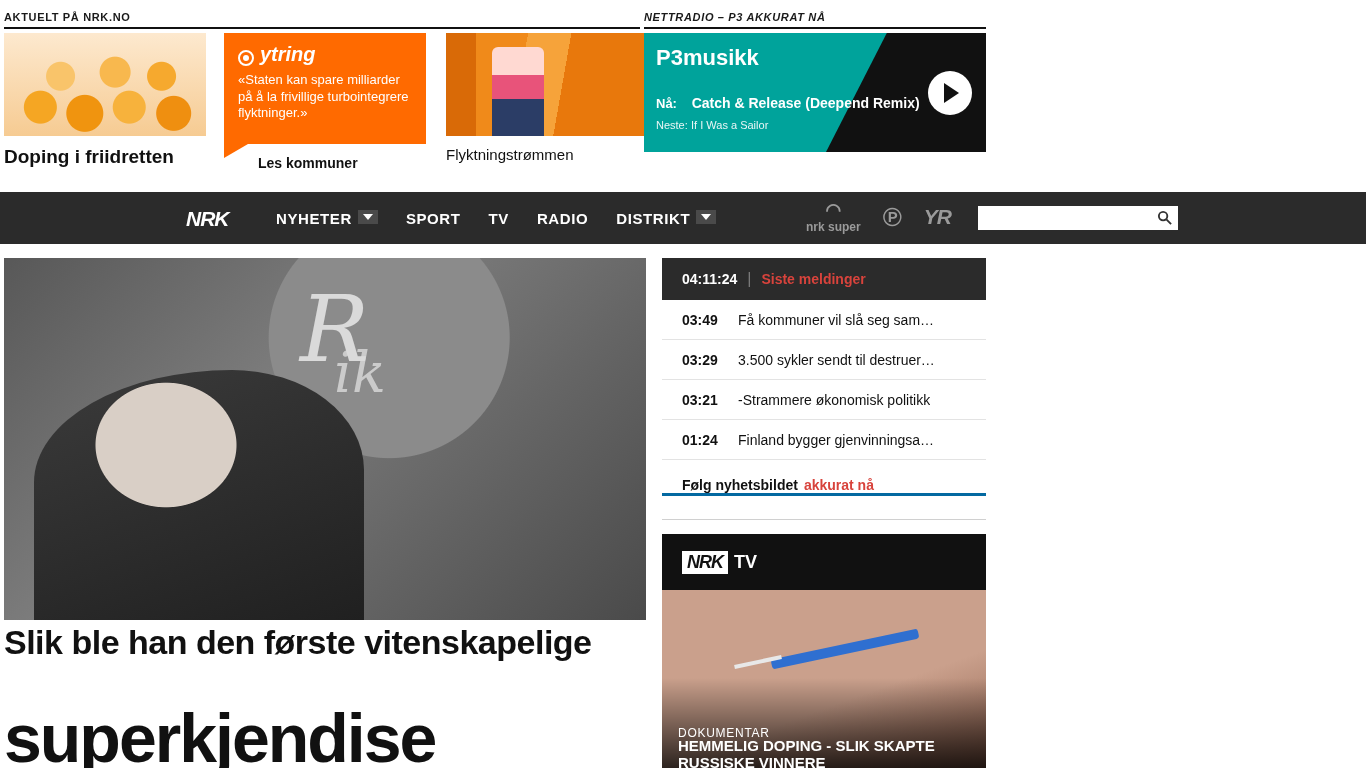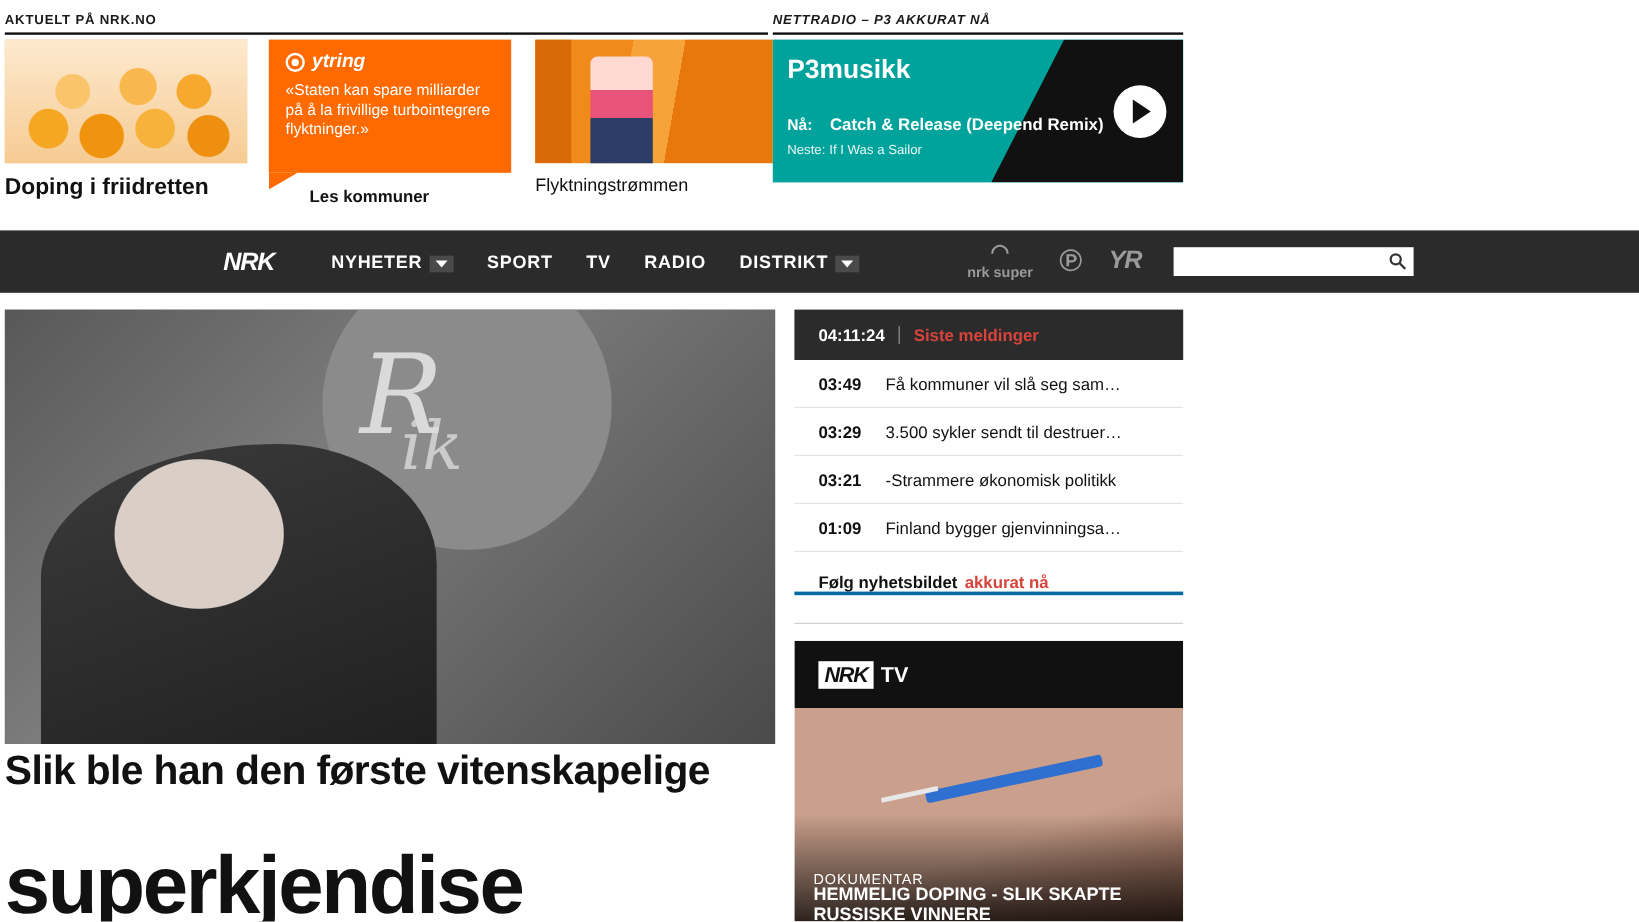--- a/index.html
+++ b/index.html
@@ -44,22 +44,22 @@
   .card1 .caption {
     font-size:19px; font-weight:bold; color:#111; margin-top:10px; line-height:1.15;
   }
 
   
   .card2 {
     position:absolute; left:224px; top:33px; width:202px; height:111px;
     background:#ff6a00;
   }
   .card2 .logo {
-    display:flex; align-items:center; gap:6px;
-    padding:10px 0 0 14px; color:#fff; font-size:16px; font-style:italic; font-weight:bold;
+    display:flex; align-items:flex-end; gap:6px;
+    padding:10px 0 0 14px; color:#fff; font-size:20px; font-style:italic; font-weight:bold;
   }
   .card2 .logo .q {
     width:16px;height:16px;border-radius:50%;border:2px solid #fff;
     display:inline-block; position:relative;
   }
   .card2 .logo .q:after{
     content:""; position:absolute; left:3px; top:3px; width:6px;height:6px;
     border-radius:50%; background:#fff;
   }
   .card2 .quote {
@@ -120,21 +120,21 @@
   .navbar {
     position:absolute; left:0; top:192px; width:1366px; height:52px; background:#2b2b2b;
   }
   .nrk-logo {
     position:absolute; left:186px; top:15px; color:#fff; font-weight:bold; font-size:21px;
     letter-spacing:-1px; font-style:italic;
   }
   .nav-items { position:absolute; left:276px; top:0; height:52px; display:flex; align-items:center; gap:28px; }
   .nav-item {
     color:#fff; font-size:15px; font-weight:bold; letter-spacing:.04em; cursor:pointer;
-    display:flex; align-items:flex-end; gap:6px;
+    display:flex; align-items:flex-start; gap:6px;
   }
   .caret { width:0;height:0;border-left:5px solid transparent;border-right:5px solid transparent;border-top:6px solid #fff; }
   .caret-box { background:#4a4a4a; padding:4px 5px; display:flex; align-items:center; }
 
   .brandicons { position:absolute; left:806px; top:8px; display:flex; align-items:center; gap:22px; }
   .bi { color:#9a9a9a; font-size:12px; font-weight:bold; text-align:center; }
   .bi .glyph { display:block; font-size:18px; line-height:20px; color:#9a9a9a; }
   .bi-yr { color:#9a9a9a; font-size:21px; font-weight:bold; font-style:italic; letter-spacing:-1px; }
 
   .searchbox {
@@ -337,21 +337,21 @@
     </div>
     <div class="news-item">
       <span class="t">03:29</span>
       <span class="x">3.500 sykler sendt til destruer…</span>
     </div>
     <div class="news-item">
       <span class="t">03:21</span>
       <span class="x">-Strammere økonomisk politikk</span>
     </div>
     <div class="news-item">
-      <span class="t">01:09</span>
+      <span class="t">01:24</span>
       <span class="x">Finland bygger gjenvinningsa…</span>
     </div>
   </div>
 
   <div class="follow">
     <span>Følg nyhetsbildet</span>
     <span class="red">akkurat nå</span>
   </div>
 
   <div class="sep"></div>

